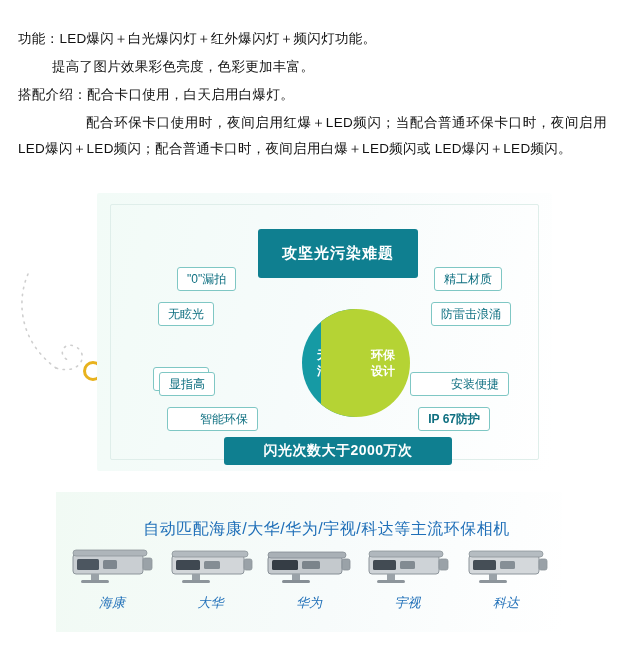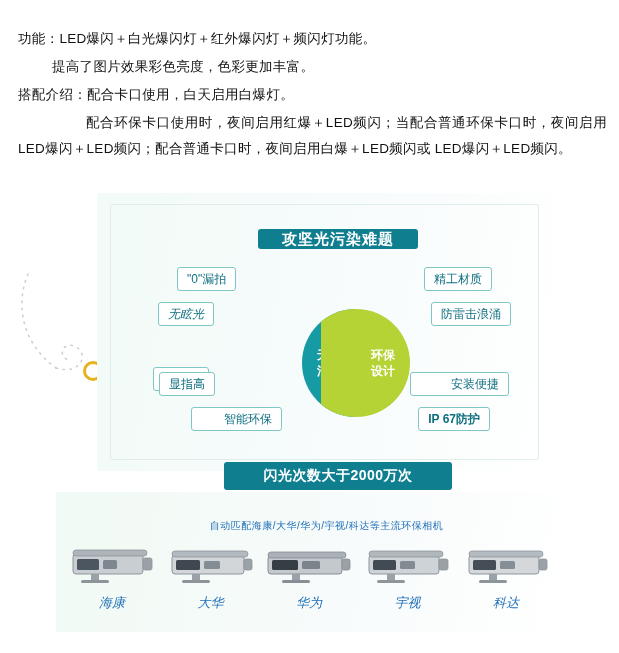--- a/index.html
+++ b/index.html
@@ -50,21 +50,21 @@
     border: 1px solid #dfeeea;
     border-radius: 2px;
     background: transparent;
   }
 
   .headline {
     position: absolute;
     left: 147px;
     top: 24px;
     width: 160px;
-    height: 20px;
+    height: 49px;
     background: #0f7f90;
     border-radius: 3px;
     color: #ffffff;
     font-size: 15px;
     font-weight: bold;
     letter-spacing: 1px;
     display: flex;
     align-items: center;
     justify-content: center;
   }
@@ -77,26 +77,26 @@
     color: #0e6f80;
     font-size: 12px;
     height: 22px;
     padding: 0 9px;
     display: flex;
     align-items: center;
     justify-content: center;
     white-space: nowrap;
   }
   .tl1 { left: 66px;  top: 62px;  }
-  .tl2 { left: 47px;  top: 97px; font-style: italic;  }
+  .tl2 { left: 47px;  top: 97px;  }
   .tl3 { left: 42px;  top: 132px; margin-top: 30px; }
   .tl4 { left: 48px;  top: 167px; }
-  .tl5 { left: 80px;  top: 202px; padding-left: 32px; }
-
-  .tr1 { right: 46px; top: 62px;  }
+  .tl5 { left: 56px;  top: 202px; padding-left: 32px; }
+
+  .tr1 { right: 36px; top: 62px;  }
   .tr2 { right: 27px; top: 97px;  }
   .tr3 { right: 23px; top: 132px; }
   .tr4 { right: 29px; top: 167px; padding-left: 40px; }
   .tr5 { right: 48px; top: 202px; font-weight: bold; }
 
   
   .circle {
     position: absolute;
     left: 191px;
     top: 104px;
@@ -130,21 +130,20 @@
     height: 28px;
     background: #0f7f90;
     border-radius: 3px;
     color: #ffffff;
     font-size: 14px;
     font-weight: bold;
     display: flex;
     align-items: center;
     justify-content: center;
     letter-spacing: 0.5px;
-    margin-top: 25px;
   }
 
   
   .swirl {
     position: absolute;
     left: 10px;
     top: 272px;
     width: 90px;
     height: 110px;
     pointer-events: none;
@@ -168,21 +167,21 @@
     height: 140px;
     background: linear-gradient(100deg, #f1faf4 0%, #f7fbfb 55%, #ffffff 100%);
   }
   .panel-2-title {
     position: absolute;
     left: 3px;
     right: 0;
     top: 27px;
     text-align: center;
     color: #1f6fb8;
-    font-size: 10px;
+    font-size: 16px;
     letter-spacing: 0.5px;
     padding-left: 32px;
   }
   .cam-row {
     position: absolute;
     left: 8px;
     right: 8px;
     top: 54px;
     display: flex;
     justify-content: space-between;

